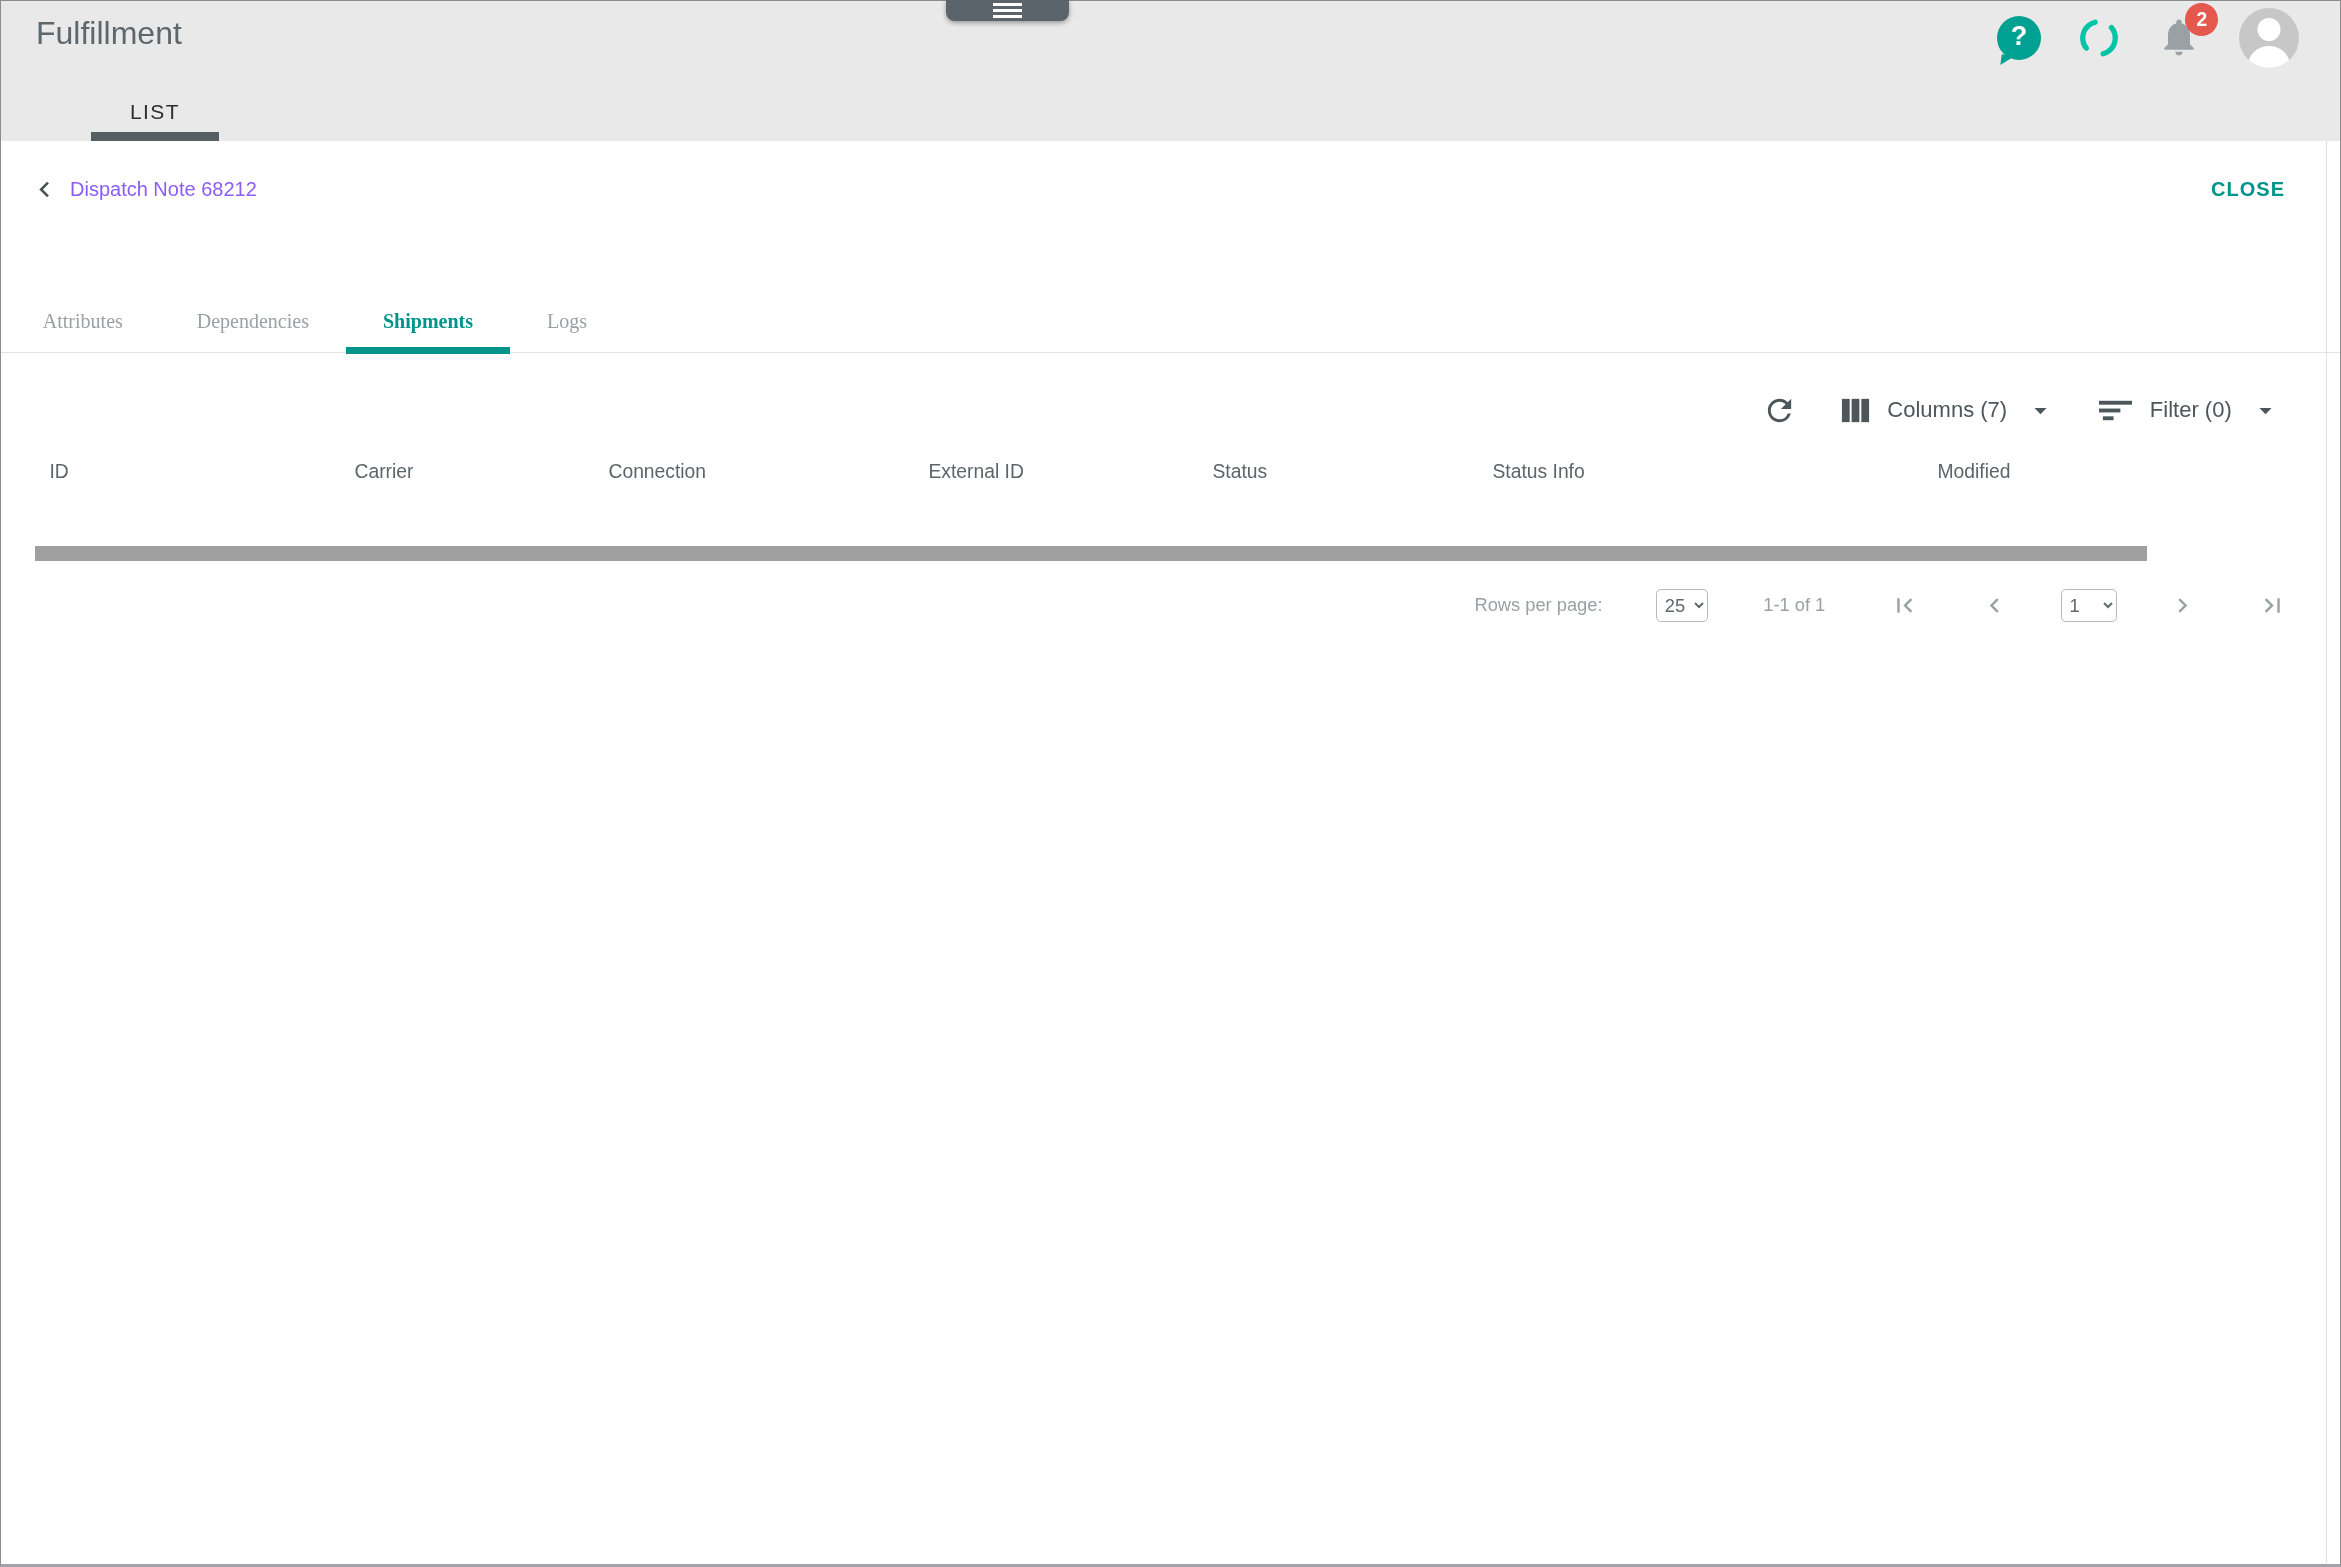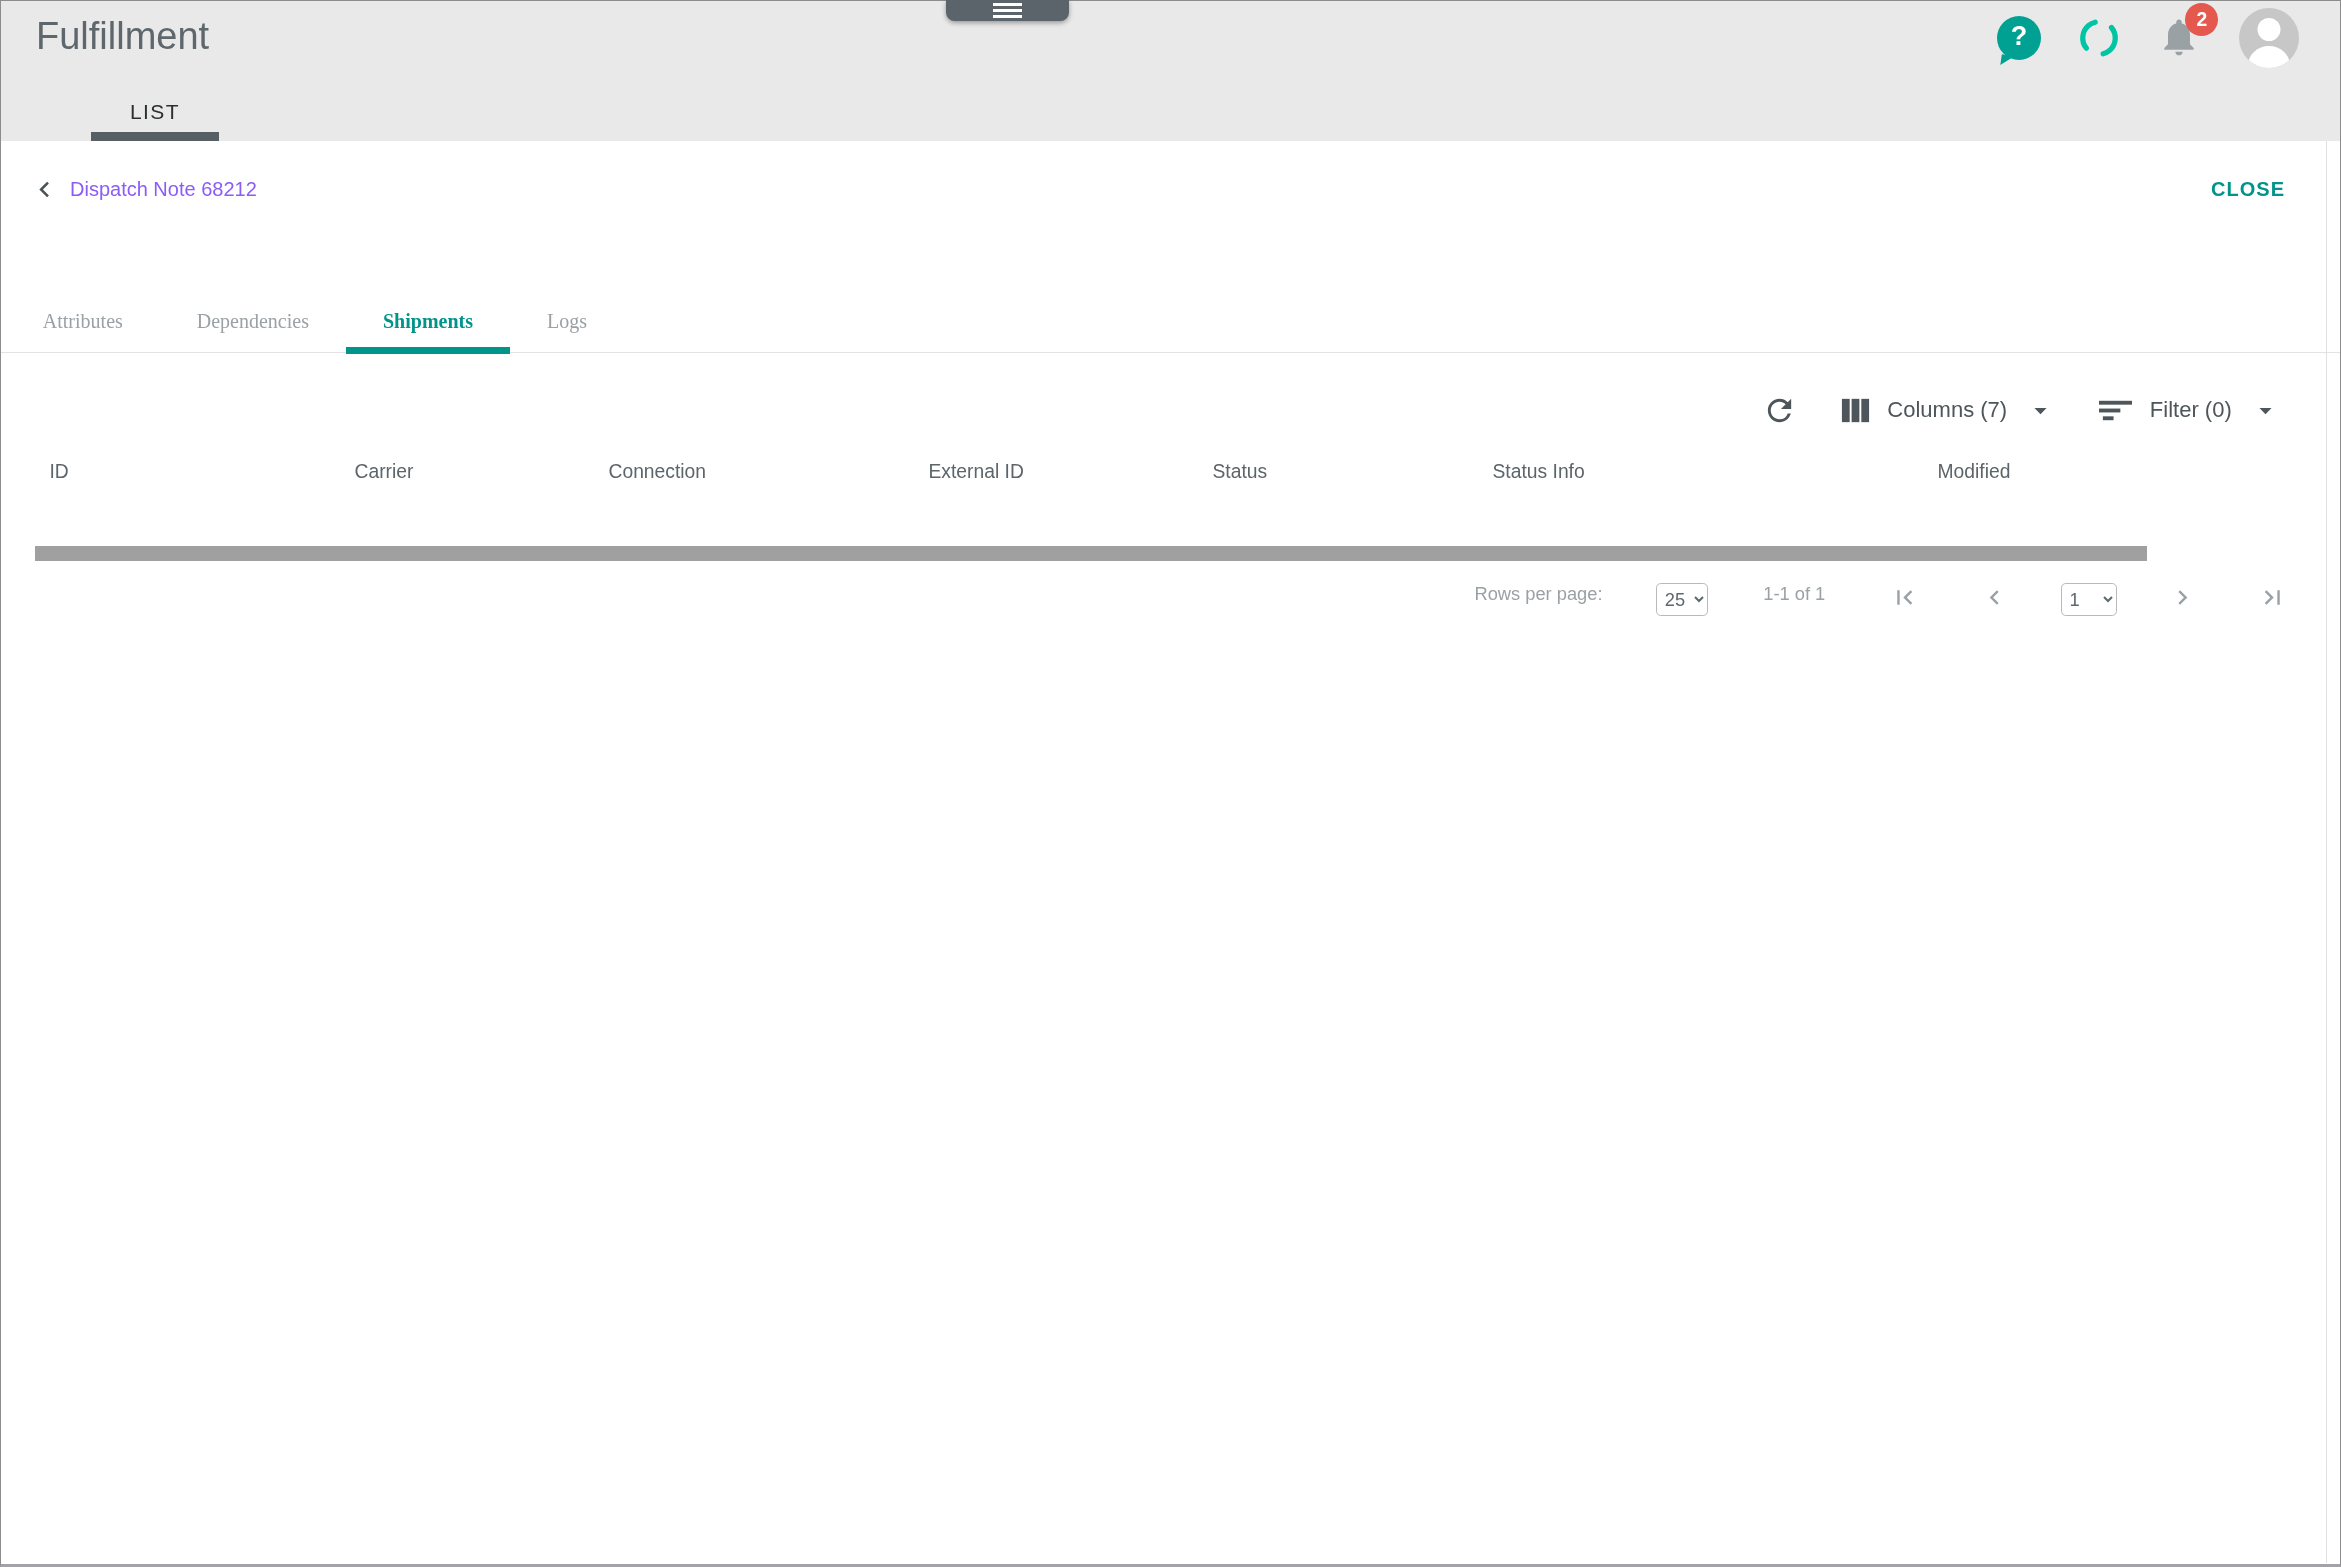--- a/index.html
+++ b/index.html
@@ -17,21 +17,21 @@
     border:1.9px solid #8c8c8c; border-bottom:3.9px solid #a2a2a8;
   }
 
   
   .app-header {
     position:absolute; top:0; left:0; right:0; height:141px;
     background:#e9e9e9;
   }
   .app-title {
     position:absolute; left:36px; top:15.4px;
-    font-size:38px; color:#5d676c; font-weight:400;
+    font-size:32px; color:#5d676c; font-weight:400;
   }
   .list-tab {
     position:absolute; left:91px; bottom:0; width:128px; height:58px;
     display:flex; align-items:center; justify-content:center;
     cursor:pointer;
   }
   .list-tab .lbl {
     font-size:21px; font-weight:500; color:#2b2f31; letter-spacing:1.4px;
   }
   .list-tab .underline {
@@ -143,21 +143,21 @@
     background:#a0a0a0; cursor:pointer;
   }
   .v-scroll-line {
     position:absolute; top:141px; bottom:3.9px; right:14.5px; width:1px;
     background:#e0e0e0;
   }
 
   
   .pagination {
     position:absolute; top:583px; right:54px; height:44px;
-    display:flex; 
+    display:flex; align-items:center;
     font-size:18.3px; color:#9aa1a5;gap:36px;
   }
   .pagination .rpp-label { margin-right:17.4px; }
   select {
     font-family:"Liberation Sans", sans-serif;
     font-size:18.3px; color:#5f686c;
     border:1px solid #b9b9b9; border-radius:4.8px; background:#fff;
     height:33px; padding:0 3.9px; cursor:pointer;
   }
   .rpp-select { width:52px; }

